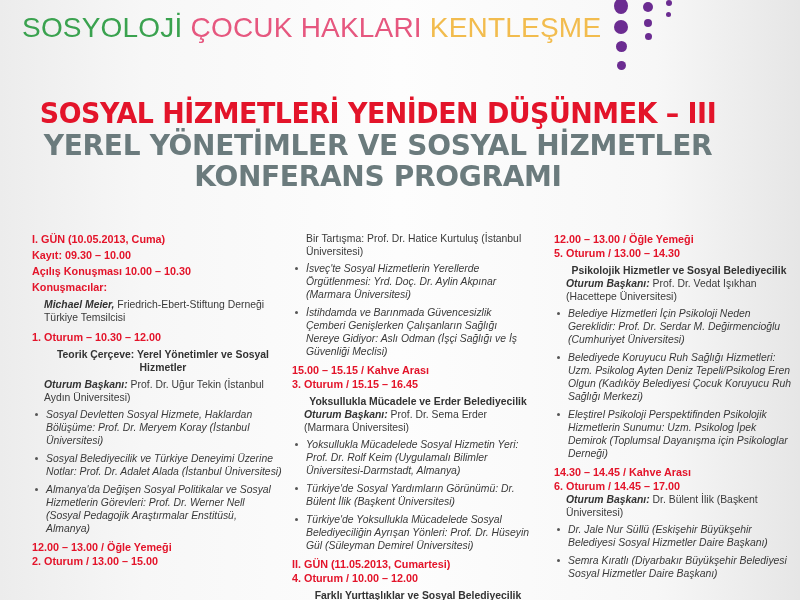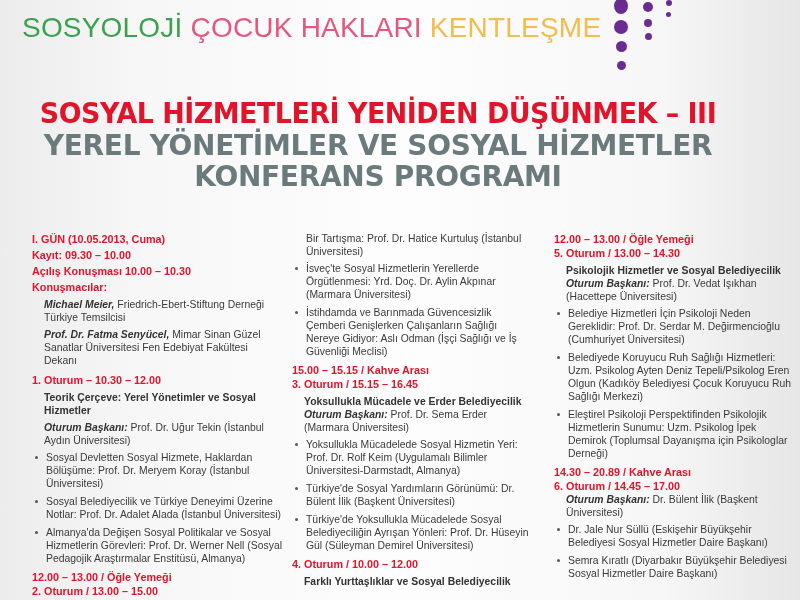--- a/index.html
+++ b/index.html
@@ -37,25 +37,25 @@
     }
 
     .col { position: absolute; top: 232px; font-size: 10.4px; line-height: 13px; }
     .col1 { left: 32px; width: 250px; }
     .col2 { left: 292px; width: 240px; top: 232px; }
     .col3 { left: 554px; width: 238px; top: 232px; }
 
     .red { color: #e3142a; font-weight: bold; font-size: 10.8px; line-height: 14px; }
     .red-block { margin-top: 4px; }
     .indent { padding-left: 12px; }
-    .talk-title { font-weight: bold; color: #333; }
+    .talk-title { font-weight: bold; color: #333; text-align: center; }
     .chair-label { font-weight: bold; font-style: italic; color: #333; }
     .speaker-name { font-weight: bold; font-style: italic; color: #333; }
     .para { margin-top: 4px; }
-    ul.bullets { list-style: none; margin-top: 4px; }
+    ul.bullets { list-style: none; margin-top: 4px; font-style: italic; }
     ul.bullets li { position: relative; padding-left: 14px; margin-bottom: 5px; }
     ul.bullets li::before {
       content: ""; position: absolute; left: 3px; top: 5px; width: 3px; height: 3px; background: #555; border-radius: 50%;
     }
   </style>
 </head>
 <body>
 
 <div class="top-banner">
   <div class="top-topics">
@@ -82,24 +82,20 @@
 
 <div class="col col1">
   <div class="red">I. GÜN (10.05.2013, Cuma)</div>
   <div class="red" style="margin-top:2px">Kayıt: 09.30 – 10.00</div>
   <div class="red" style="margin-top:2px">Açılış Konuşması 10.00 – 10.30</div>
   <div class="red" style="margin-top:2px">Konuşmacılar:</div>
   <div class="indent para">
     <span class="speaker-name">Michael Meier,</span>
     <span>Friedrich-Ebert-Stiftung Derneği Türkiye Temsilcisi</span>
   </div>
-  <div class="indent para">
-    <span class="speaker-name">Prof. Dr. Fatma Senyücel,</span>
-    <span>Mimar Sinan Güzel Sanatlar Üniversitesi Fen Edebiyat Fakültesi Dekanı</span>
-  </div>
 
   <div class="red red-block" style="margin-top:6px">1. Oturum – 10.30 – 12.00</div>
   <div class="indent para talk-title">Teorik Çerçeve: Yerel Yönetimler ve Sosyal Hizmetler</div>
   <div class="indent para">
     <span class="chair-label">Oturum Başkanı:</span>
     <span>Prof. Dr. Uğur Tekin (İstanbul Aydın Üniversitesi)</span>
   </div>
   <ul class="bullets">
     <li>Sosyal Devletten Sosyal Hizmete, Haklardan Bölüşüme: Prof. Dr. Meryem Koray (İstanbul Üniversitesi)</li>
     <li>Sosyal Belediyecilik ve Türkiye Deneyimi Üzerine Notlar: Prof. Dr. Adalet Alada (İstanbul Üniversitesi)</li>
@@ -122,39 +118,40 @@
   <div class="indent para talk-title">Yoksullukla Mücadele ve Erder Belediyecilik</div>
   <div class="indent">
     <span class="chair-label">Oturum Başkanı:</span>
     <span>Prof. Dr. Sema Erder (Marmara Üniversitesi)</span>
   </div>
   <ul class="bullets">
     <li>Yoksullukla Mücadelede Sosyal Hizmetin Yeri: Prof. Dr. Rolf Keim (Uygulamalı Bilimler Üniversitesi-Darmstadt, Almanya)</li>
     <li>Türkiye'de Sosyal Yardımların Görünümü: Dr. Bülent İlik (Başkent Üniversitesi)</li>
     <li>Türkiye'de Yoksullukla Mücadelede Sosyal Belediyeciliğin Ayrışan Yönleri: Prof. Dr. Hüseyin Gül (Süleyman Demirel Üniversitesi)</li>
   </ul>
+  <div class="red red-block">II. GÜN (11.05.2013, Cumartesi)</div>
   <div class="red">4. Oturum / 10.00 – 12.00</div>
   <div class="indent para talk-title">Farklı Yurttaşlıklar ve Sosyal Belediyecilik</div>
 
 </div>
 
 <div class="col col3">
   <div class="red">12.00 – 13.00 / Öğle Yemeği</div>
   <div class="red">5. Oturum / 13.00 – 14.30</div>
   <div class="indent para talk-title">Psikolojik Hizmetler ve Sosyal Belediyecilik</div>
   <div class="indent">
     <span class="chair-label">Oturum Başkanı:</span>
     <span>Prof. Dr. Vedat Işıkhan (Hacettepe Üniversitesi)</span>
   </div>
   <ul class="bullets">
     <li>Belediye Hizmetleri İçin Psikoloji Neden Gereklidir: Prof. Dr. Serdar M. Değirmencioğlu (Cumhuriyet Üniversitesi)</li>
     <li>Belediyede Koruyucu Ruh Sağlığı Hizmetleri: Uzm. Psikolog Ayten Deniz Tepeli/Psikolog Eren Olgun (Kadıköy Belediyesi Çocuk Koruyucu Ruh Sağlığı Merkezi)</li>
     <li>Eleştirel Psikoloji Perspektifinden Psikolojik Hizmetlerin Sunumu: Uzm. Psikolog İpek Demirok (Toplumsal Dayanışma için Psikologlar Derneği)</li>
   </ul>
-  <div class="red red-block">14.30 – 20.89 / Kahve Arası</div>
+  <div class="red red-block">14.30 – 14.45 / Kahve Arası</div>
   <div class="red">6. Oturum / 14.45 – 17.00</div>
   <div class="indent">
     <span class="chair-label">Oturum Başkanı:</span>
     <span>Dr. Bülent İlik (Başkent Üniversitesi)</span>
   </div>
   <ul class="bullets">
     <li>Dr. Jale Nur Süllü (Eskişehir Büyükşehir Belediyesi Sosyal Hizmetler Daire Başkanı)</li>
     <li>Semra Kıratlı (Diyarbakır Büyükşehir Belediyesi Sosyal Hizmetler Daire Başkanı)</li>
 
   </ul>

